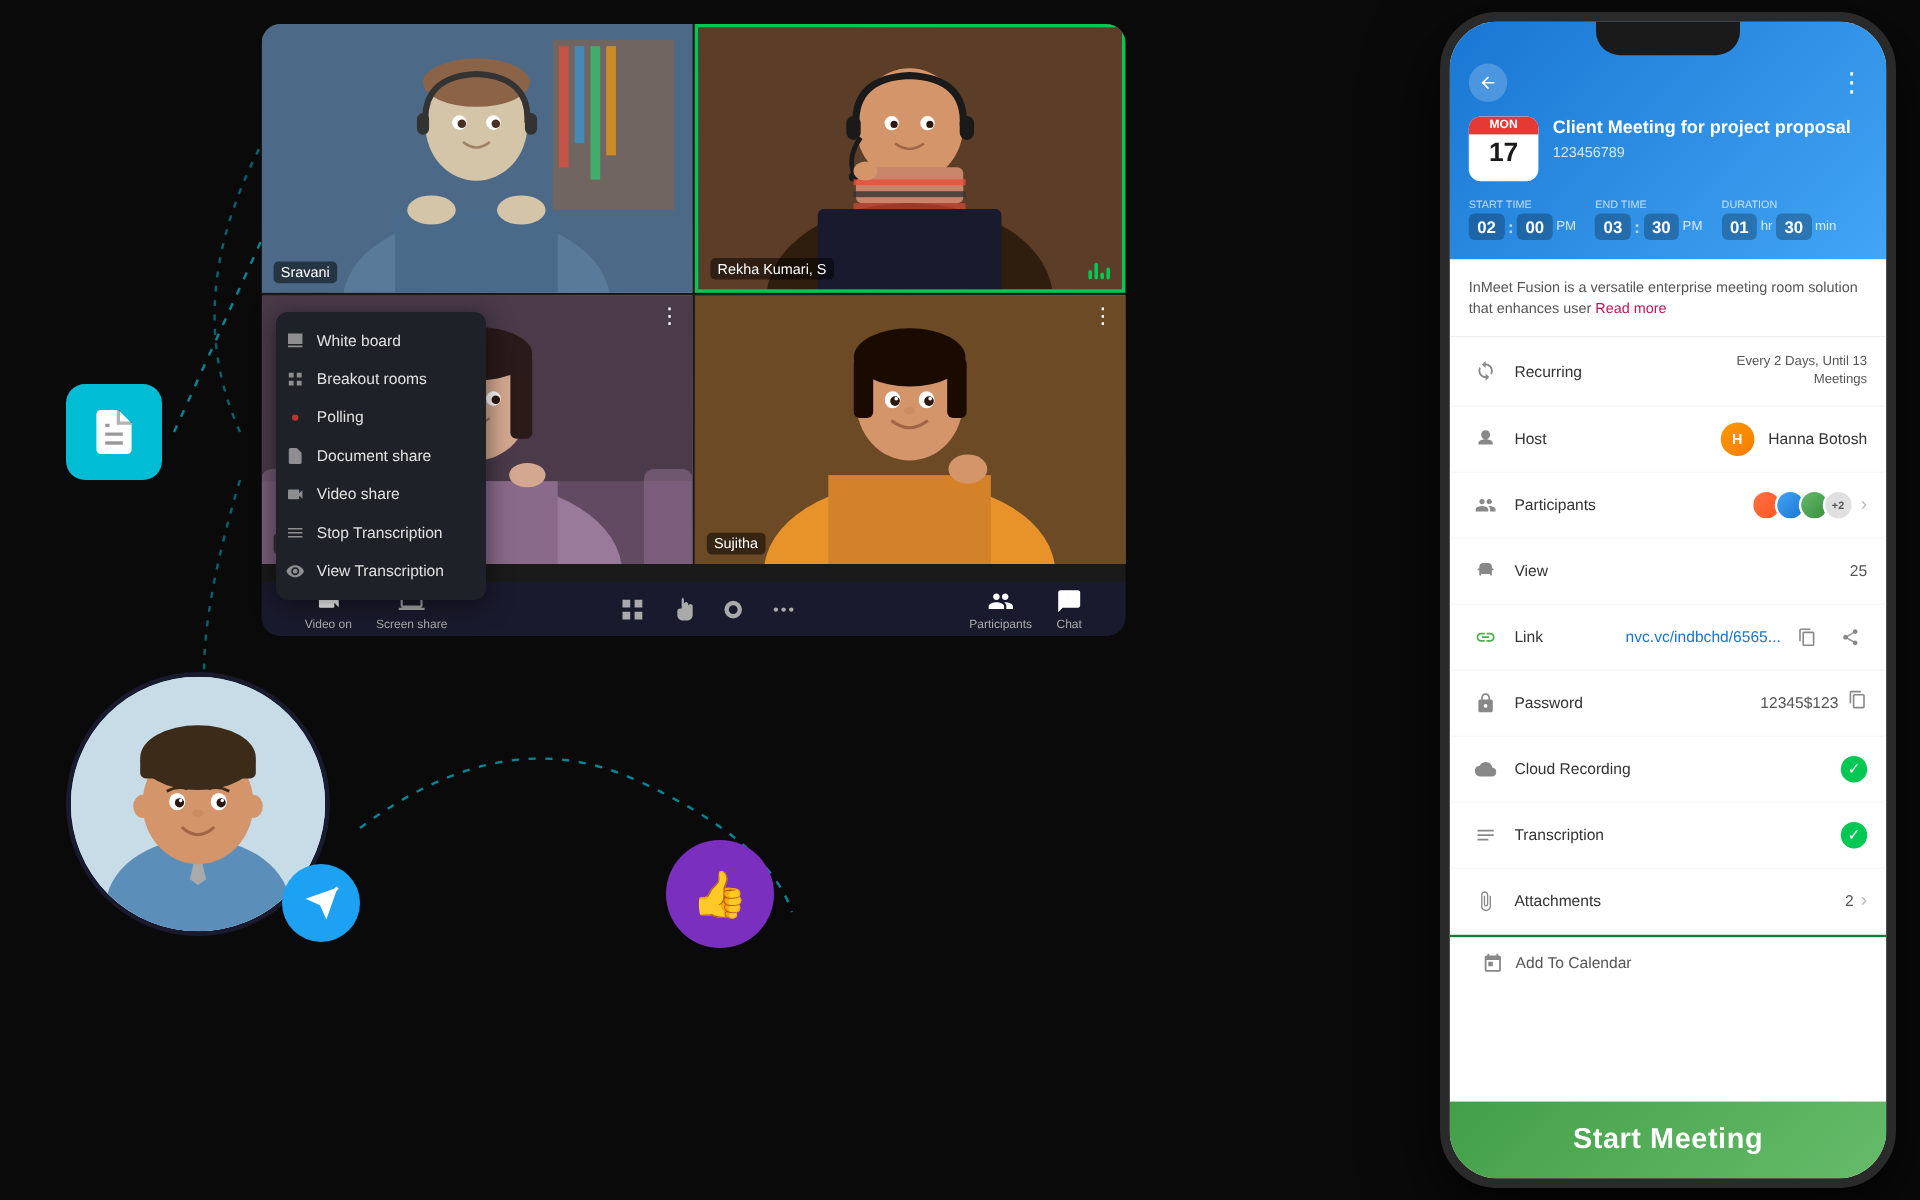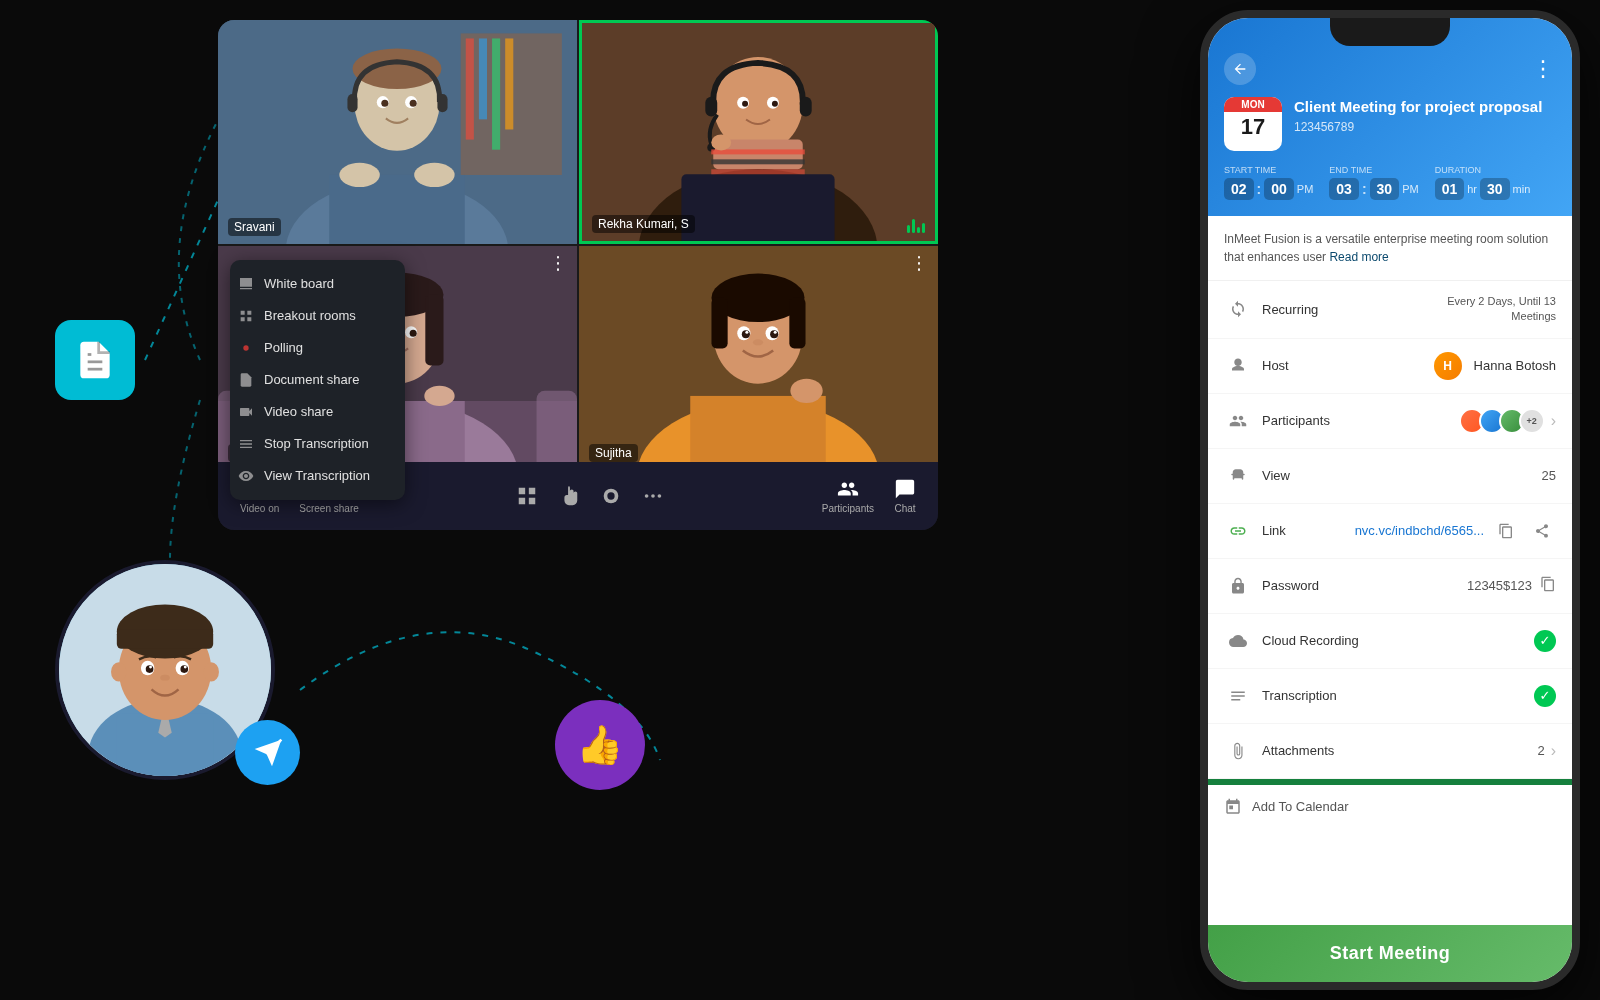--- a/index.html
+++ b/index.html
@@ -181,26 +181,26 @@
       background: #00c853;
       border-radius: 2px;
     }
 
     
     .video-controls {
       position: absolute;
       bottom: 0;
       left: 0;
       right: 0;
-      height: 68px;
+      height: 45px;
       background: #1a1a2e;
       display: flex;
       align-items: center;
       justify-content: space-between;
-      padding: 0 22px;
+      padding: 0 36px;
     }
     .ctrl-group { display: flex; align-items: center; gap: 20px; }
     .ctrl-btn {
       display: flex;
       flex-direction: column;
       align-items: center;
       gap: 3px;
       cursor: pointer;
       color: #aaa;
       font-size: 10px;
@@ -356,21 +356,21 @@
     }
 
     
     .desc-section {
       padding: 14px 16px;
       border-bottom: 1px solid #f0f0f0;
       font-size: 12px;
       color: #555;
       line-height: 1.5;
     }
-    .read-more { color: #0c4a6e; cursor: pointer; text-decoration: none; }
+    .read-more { color: #be185d; cursor: pointer; text-decoration: none; }
 
     
     .info-row {
       display: flex;
       align-items: center;
       padding: 13px 16px;
       border-bottom: 1px solid #f5f5f5;
     }
 
     .info-icon {
@@ -467,21 +467,21 @@
       align-items: center;
       justify-content: center;
       color: white;
       font-size: 13px;
     }
 
     
     .start-meeting-btn {
       background: linear-gradient(135deg, #43a047, #66bb6a);
       color: white;
-      font-size: 18px;
+      font-size: 24px;
       font-weight: 700;
       border: none;
       padding: 18px;
       width: 100%;
       cursor: pointer;
       text-align: center;
       letter-spacing: 0.5px;
     }
 
     
@@ -504,22 +504,22 @@
       color: #333;
     }
 
     
     .phone-bottom {
       position: relative;
     }
 
     
     .add-calendar-row {
-      padding: 13px 16px;
-      border-top: 6px solid #15803d;
+      padding: 13px 27px;
+      border-top: 2px solid #15803d;
       font-size: 13px;
       color: #555;
       display: flex;
       align-items: center;
       gap: 10px;
     }
   </style>
 </head>
 <body>
 

